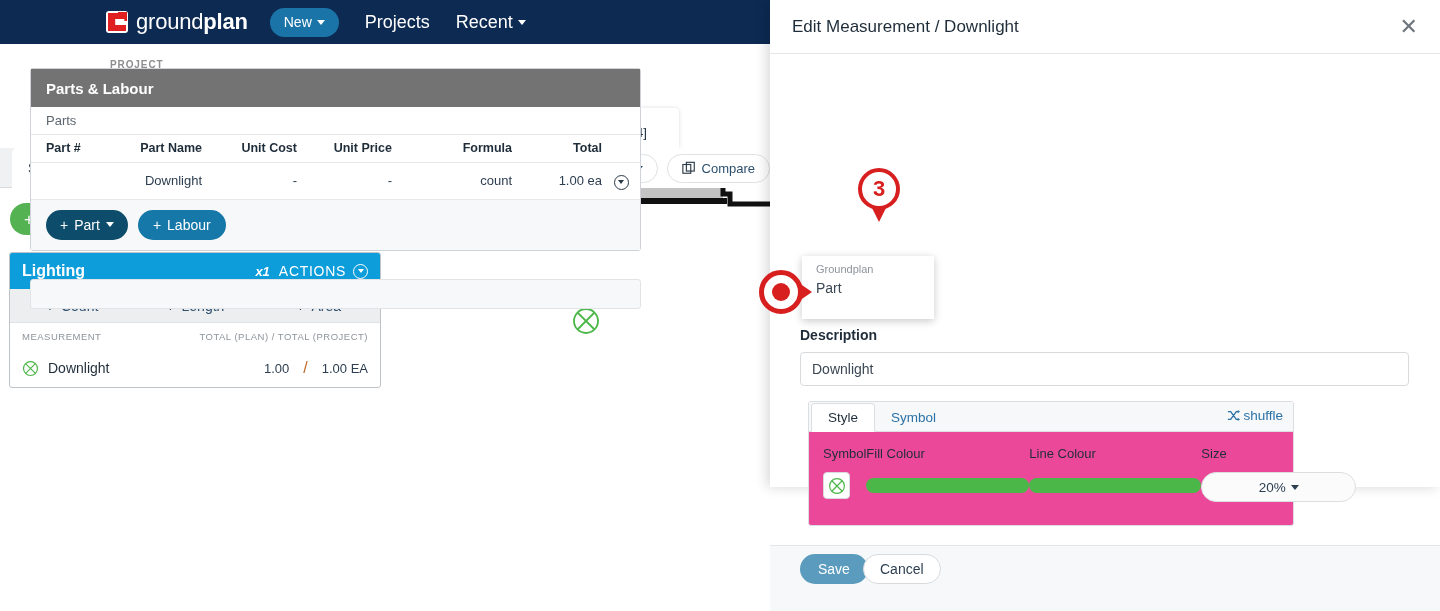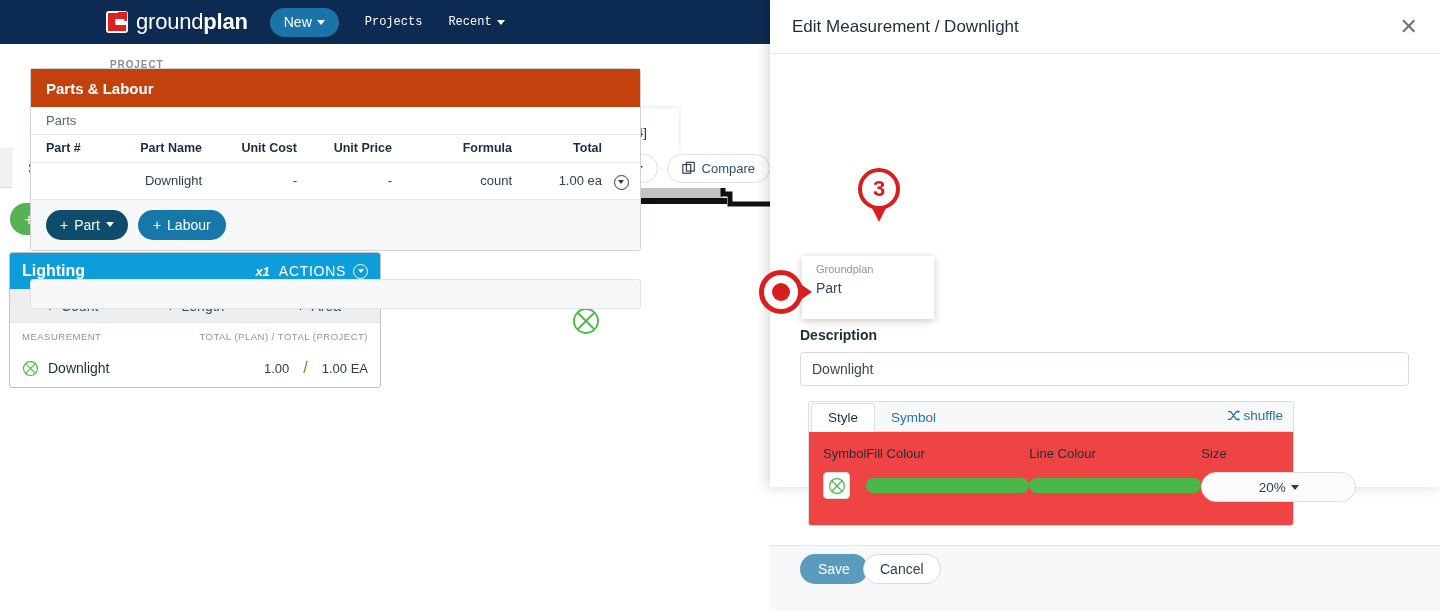--- a/index.html
+++ b/index.html
@@ -37,24 +37,23 @@
   .brand-text b { font-weight: 700; }
   .brand-text span { font-weight: 300; }
 
   .nav-new {
     margin-left: 22px; background: #1b74a8; color: #fff;
     border-radius: 15px; height: 29px; padding: 0 14px;
     display: flex; align-items: center; gap: 5px; font-size: 14px;
     border: none; cursor: pointer;
   }
   .nav-link {
-    color: #fff; font-size: 12px; margin-left: 26px;
+    color: #fff; font-size: 18px; margin-left: 26px;
     display: flex; align-items: center; gap: 5px; cursor: pointer;
     text-decoration: none;
-    font-family: Liberation Mono, monospace;
   }
   .caret { width: 0; height: 0; border-left: 4px solid transparent;
            border-right: 4px solid transparent; border-top: 5px solid currentColor; }
 
   
   .proj-header { position: absolute; top: 44px; left: 0; width: 770px; height: 104px; background: #fff; }
   .proj-label { position: absolute; left: 110px; top: 15px; font-size: 10px;
                 letter-spacing: .9px; color: #8d8d8d; font-weight: 600; }
   .proj-title { position: absolute; left: 110px; top: 28px; font-size: 22px;
                 color: #14293d; font-weight: 400; }
@@ -153,21 +152,21 @@
   
   .rpanel { position: absolute; left: 770px; top: 0; width: 670px; height: 487px;
             background: #fff; box-shadow: -3px 0 12px rgba(0,0,0,.16); }
   .rpanel-head { height: 54px; border-bottom: 1px solid #e3e5e8; display: flex;
                  align-items: center; padding: 0 22px; }
   .rpanel-title { font-size: 17px; color: #1f2d3a; flex: 1; }
   .rclose { font-size: 22px; color: #6d757d; cursor: pointer; line-height: 1; }
 
   .pl-card { position: absolute; left: 30px; top: 68px; width: 611px;
              border: 1px solid #cfd3d7; border-radius: 3px; background: #fff; }
-  .pl-head { height: 38px; background: #c2410c; color: #fff; display: flex;
+  .pl-head { height: 38px; background: #737373; color: #fff; display: flex;
              align-items: center; padding: 16px 15px; font-size: 15px; font-weight: 700; }
   .pl-sub { height: 28px; display: flex; align-items: center; padding: 0 15px;
             font-size: 13px; color: #5c6670; border-bottom: 1px solid #e6e8ea; }
   table.parts { width: 100%; border-collapse: collapse; }
   table.parts th { font-size: 12.5px; color: #1f2d3a; font-weight: 700; padding: 6px 0 7px;
                    border-bottom: 1px solid #e6e8ea; }
   table.parts td { font-size: 13px; color: #2c3e50; padding: 9px 0; }
   .c-partno { width: 78px; text-align: left; padding-left: 15px !important; }
   .c-name { text-align: right; }
   .c-cost { width: 95px; text-align: right; }
@@ -198,21 +197,21 @@
   .dd-item { font-size: 14px; color: #3a4754; padding: 3px 14px 8px; cursor: pointer; }
 
   .desc-label { position: absolute; left: 800px; top: 327px; font-size: 14px;
                 color: #1f2d3a; font-weight: 700; }
   .desc-input { position: absolute; left: 800px; top: 352px; width: 609px; height: 34px;
                 border: 1px solid #d8dbde; border-radius: 4px; padding: 0 11px;
                 font-size: 14px; color: #3a4754; font-family: "Liberation Sans", sans-serif;
                 background: #fff; }
 
   .style-card { position: absolute; left: 808px; top: 401px; width: 486px; height: 125px;
-                border: 1px solid #dcdfe2; border-radius: 3px; background: #ef4444; }
+                border: 1px solid #dcdfe2; border-radius: 3px; background: #ec4899; }
   .style-tabs { height: 30px; background: #f7f8f9; border-bottom: 1px solid #dcdfe2;
                 display: flex; align-items: flex-end; position: relative; }
   .stab { font-size: 13.5px; padding: 6px 16px; cursor: pointer; color: #2a72a8; }
   .stab.active { background: #fff; color: #1f2d3a; border: 1px solid #dcdfe2;
                  border-bottom: 1px solid #fff; border-radius: 4px 4px 0 0; margin-bottom: -1px; margin-left: 2px; }
   .shuffle { position: absolute; right: 10px; top: 6px; font-size: 13.5px;
              color: #2a72a8; display: flex; gap: 2px; align-items: center; cursor: pointer; }
   .style-grid { display: flex; padding: 14px 10px 0 14px; }
   .sg-col { display: flex; flex-direction: column; }
   .sg-label { font-size: 13px; color: #1f2d3a; margin-bottom: 11px; }

